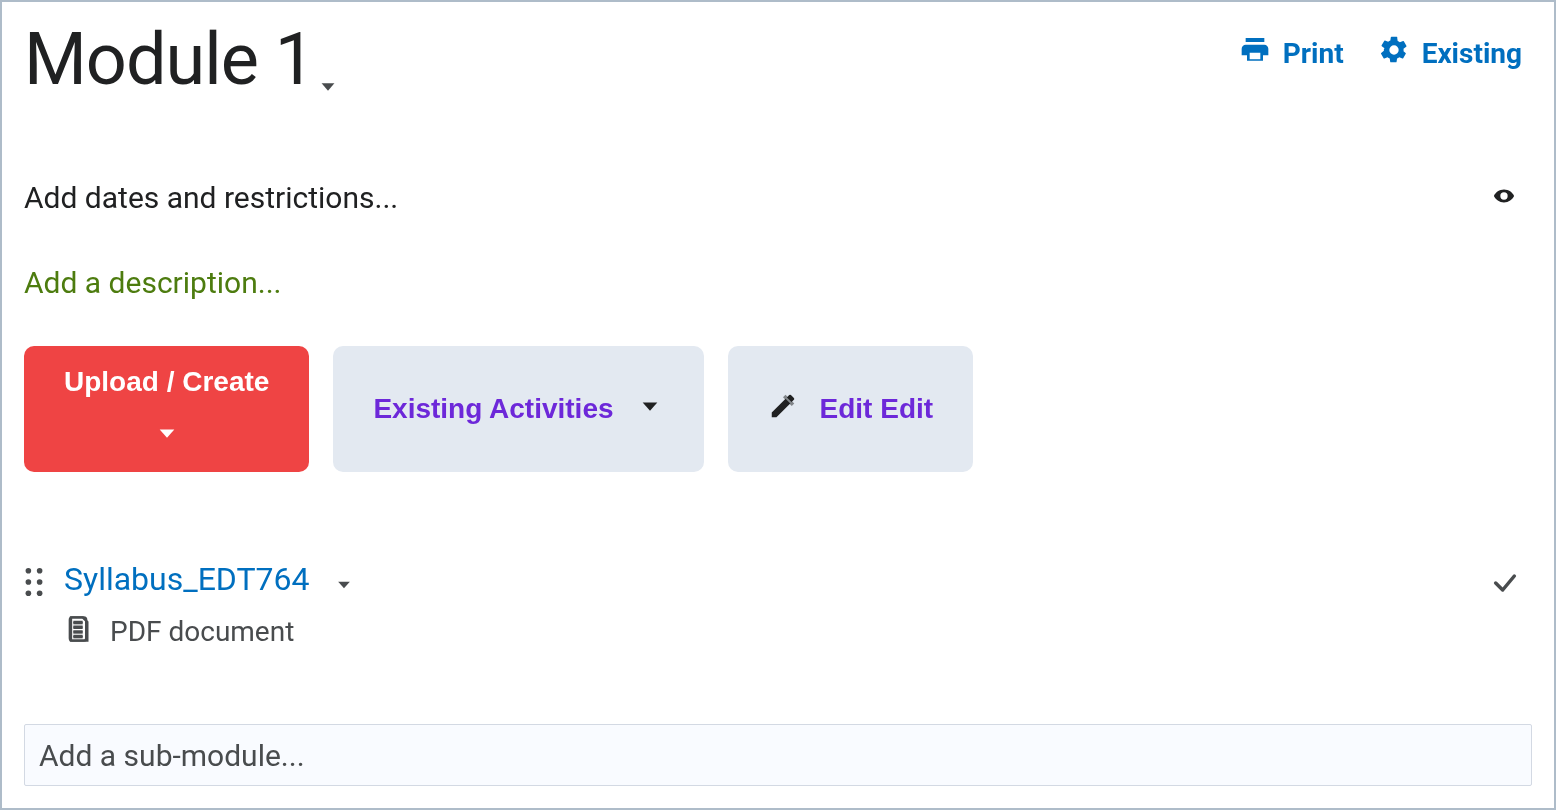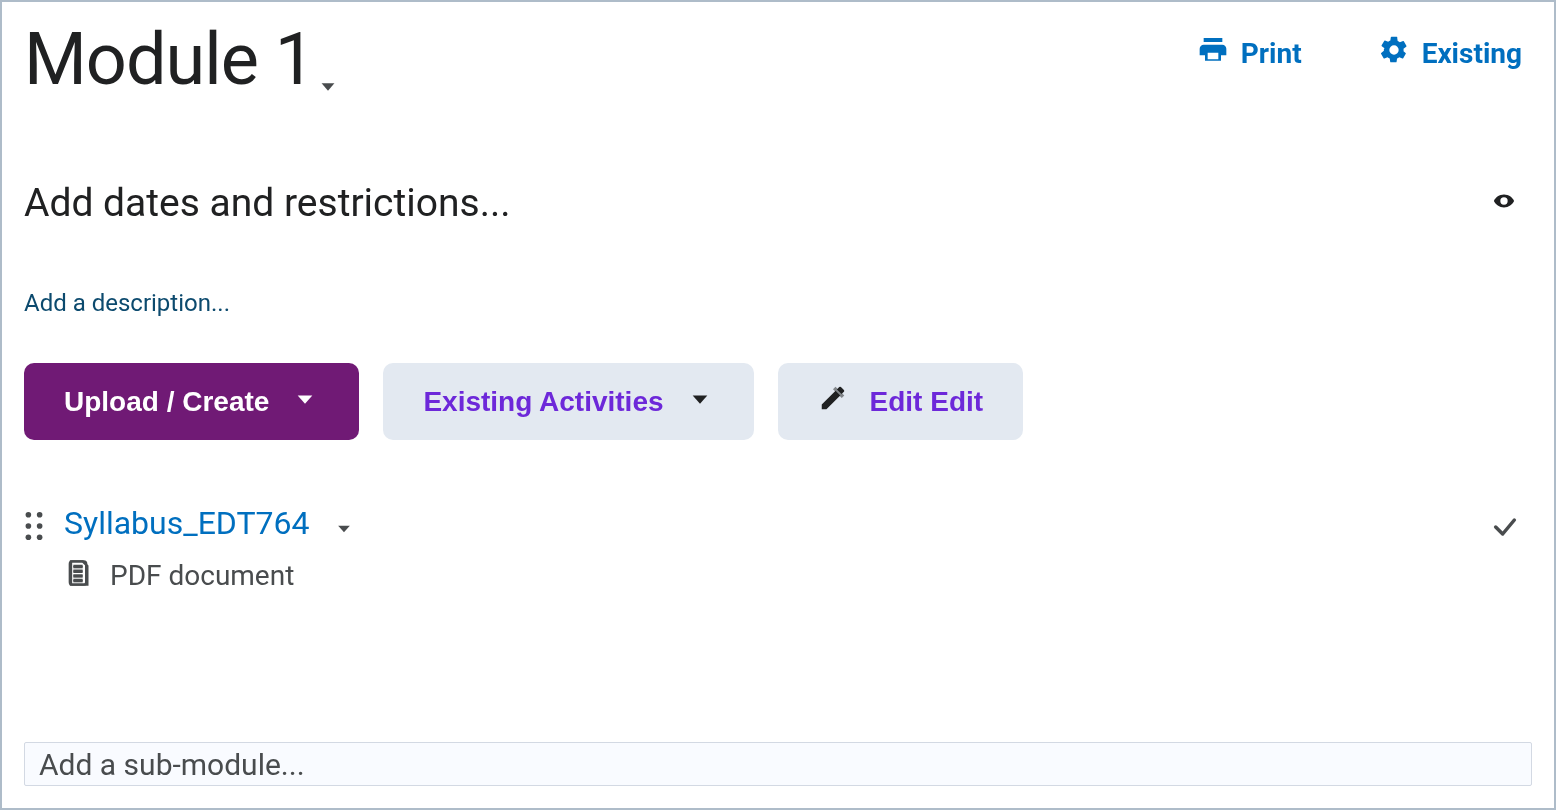--- a/index.html
+++ b/index.html
@@ -29,21 +29,21 @@
     letter-spacing: -1px;
     line-height: 1.05;
   }
   .title-chevron {
     margin-top: 54px;
     color: #494c4e;
   }
 
   .action-links {
     display: flex;
-    gap: 76px;
+    gap: 34px;
     align-items: center;
     margin-top: 12px;
     margin-right: 10px;
   }
   .action-link {
     display: inline-flex;
     align-items: center;
     gap: 12px;
     color: #006fbf;
     font-weight: 700;
@@ -52,62 +52,63 @@
   }
   .action-link svg { fill: #006fbf; }
 
   .meta-row {
     display: flex;
     justify-content: space-between;
     align-items: center;
     margin-top: 78px;
   }
   .meta-text {
-    font-size: 39px;
+    font-size: 30px;
     color: #202122;
     cursor: pointer;
   }
   .eye-wrap { margin-right: 12px; color:#202122; }
 
   .desc-text {
-    font-size: 24px;
-    color: #0c4a6e;
-    margin-top: 63px;
+    font-size: 30px;
+    color: #4d7c0f;
+    margin-top: 50px;
     cursor: pointer;
   }
 
   .button-row {
     margin-top: 46px;
     display: flex;
     gap: 24px;
   }
   .btn {
     display: inline-flex;
     align-items: center;
     gap: 22px;
     font-size: 28px;
     font-weight: 700;
     padding: 20px 40px;
     border-radius: 10px;
     border: none;
     cursor: pointer;
   }
   .btn-primary {
-    background: #701a75;
+    background: #ef4444;
     color: #fff;
+    flex-direction: column;
   }
   .btn-primary svg { fill:#fff; }
   .btn-secondary {
     background: #e3e9f1;
     color: #6d28d9;
   }
   .btn-secondary svg { fill:#202122; }
 
   .content-item {
-    margin-top: 63px;
+    margin-top: 87px;
     display: flex;
     align-items: flex-start;
     justify-content: space-between;
   }
   .item-left { display:flex; align-items: flex-start; gap: 20px; }
   .drag-handle { margin-top: 8px; color:#494c4e; cursor: grab; }
   .item-body { }
   .item-title-row { display:flex; align-items: center; gap: 22px; }
   .item-title {
     color: #006fbf;
@@ -120,21 +121,21 @@
   .doc-icon { color:#494c4e; }
   .item-type { color:#494c4e; font-size:28px; }
   .check-icon { margin-top: 10px; margin-right: 10px; color:#494c4e; }
 
   .sub-module {
     position: absolute;
     left: 22px;
     right: 22px;
     bottom: 22px;
     width: calc(100% - 44px);
-    height: 44px;
+    height: 62px;
     border: 1px solid #d3d9e3;
     border-radius: 2px;
     background: #f9fbff;
     font-size: 30px;
     padding: 0 14px;
     color: #494c4e;
     font-family: inherit;
   }
   .sub-module::placeholder { color:#494c4e; }
 </style>

